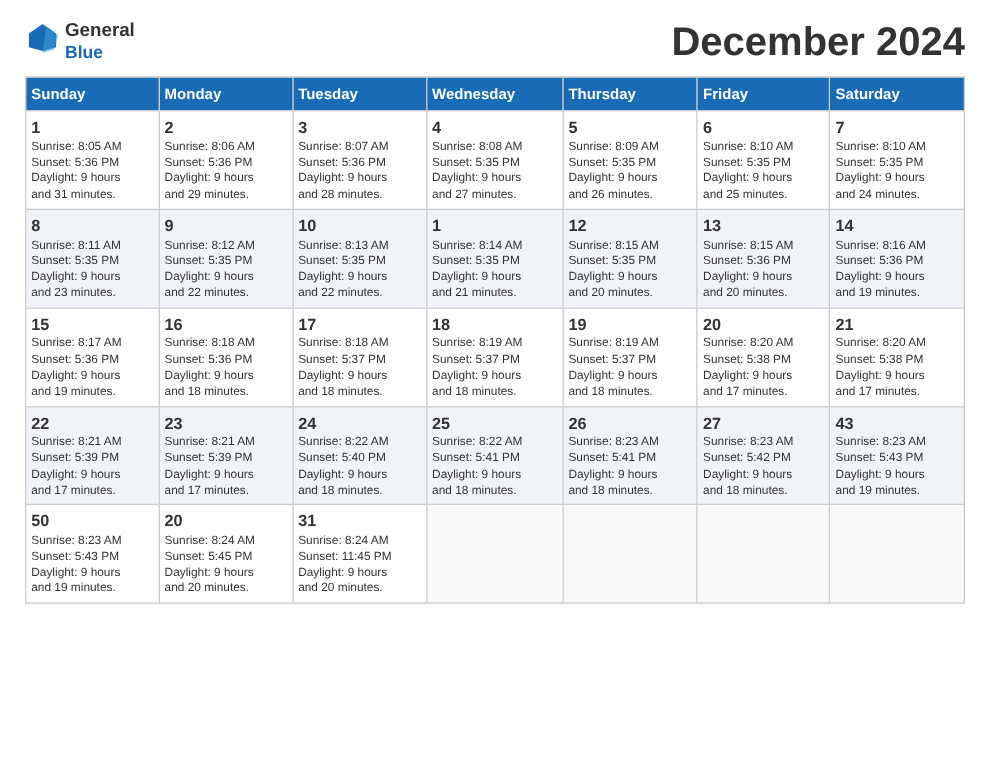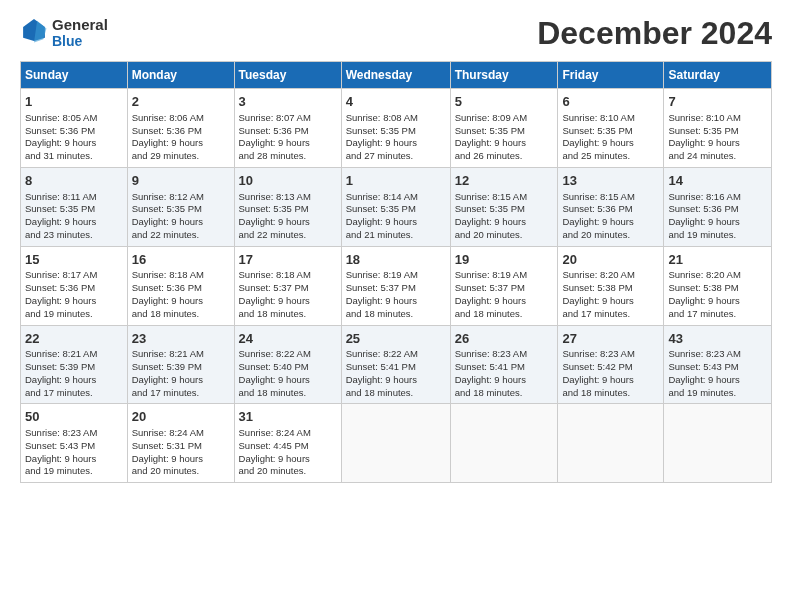--- a/index.html
+++ b/index.html
@@ -327,28 +327,28 @@
           <td>
             <span class="day-num">50</span>
             <div>Sunrise: 8:23 AM</div>
             <div>Sunset: 5:43 PM</div>
             <div>Daylight: 9 hours</div>
             <div>and 19 minutes.</div>
           </td>
           <td>
             <span class="day-num">20</span>
             <div>Sunrise: 8:24 AM</div>
-            <div>Sunset: 5:31 PM</div>
+            <div>Sunset: 5:45 PM</div>
             <div>Daylight: 9 hours</div>
             <div>and 20 minutes.</div>
           </td>
           <td>
             <span class="day-num">31</span>
             <div>Sunrise: 8:24 AM</div>
-            <div>Sunset: 4:45 PM</div>
+            <div>Sunset: 11:45 PM</div>
             <div>Daylight: 9 hours</div>
             <div>and 20 minutes.</div>
           </td>
           <td class="empty-cell"></td>
           <td class="empty-cell"></td>
           <td class="empty-cell"></td>
           <td class="empty-cell"></td>
         </tr>
       </tbody>
   </table>

